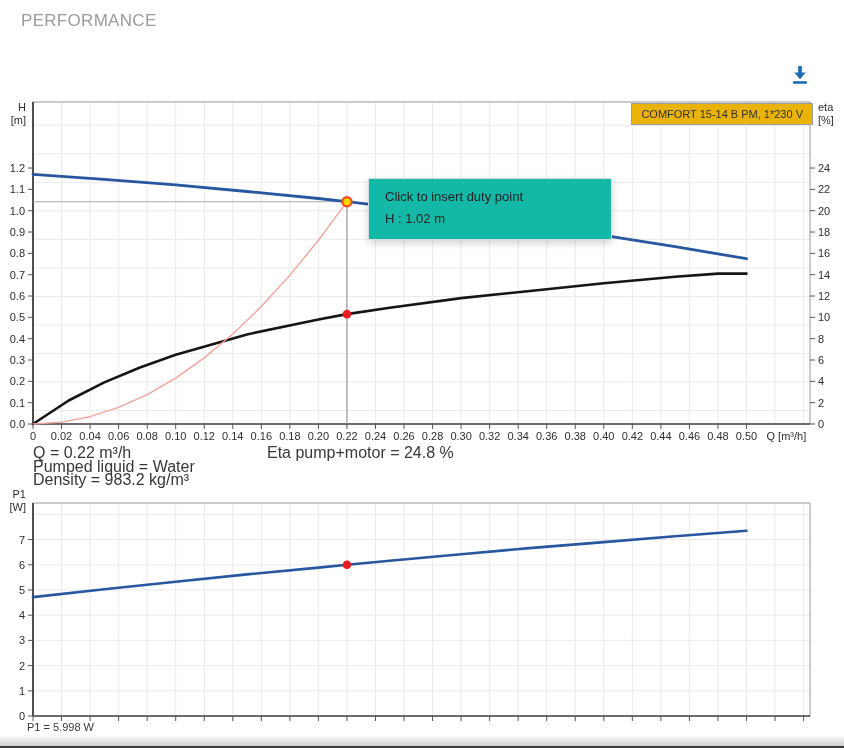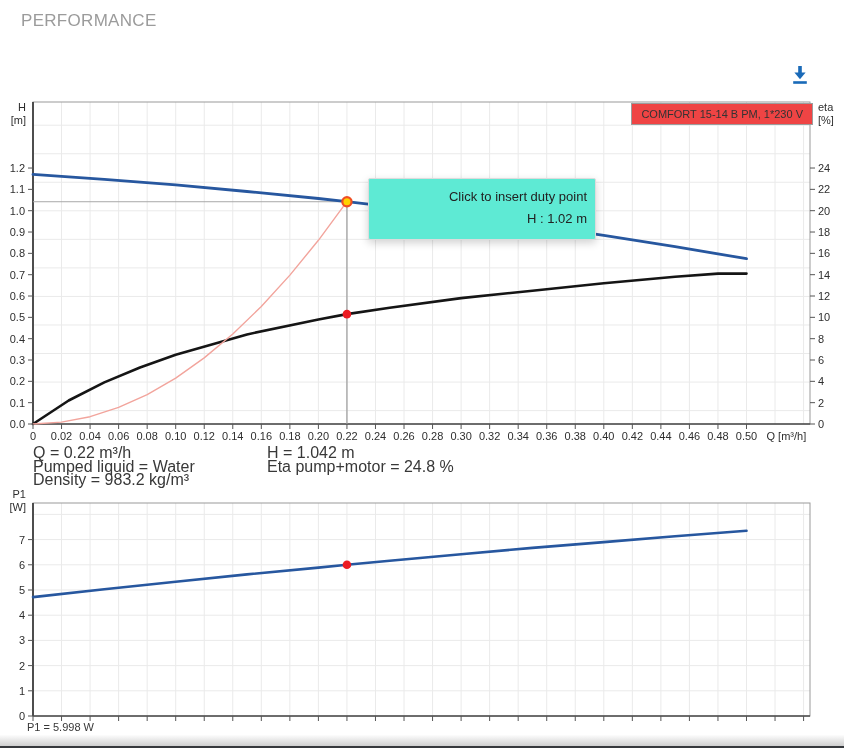--- a/index.html
+++ b/index.html
@@ -5,25 +5,25 @@
   html,body{margin:0;padding:0}
   body{width:844px;height:750px;position:relative;background:#fff;overflow:hidden;
        font-family:"Liberation Sans",sans-serif}
   .page-title{position:absolute;left:21px;top:11px;font-size:17px;font-weight:normal;
               color:#9b9b9b;letter-spacing:.3px}
   .download-btn{position:absolute;left:788px;top:63px;width:24px;height:24px;border:none;
                 background:transparent;padding:0;cursor:pointer}
   #charts-svg{position:absolute;left:0;top:0}
   .plot-hotspot{position:absolute;background:transparent}
   .legend-box{position:absolute;right:31px;top:103px;height:20px;line-height:20px;
-              padding:0 9px;border:1px solid #9c9c9c;background:#ef4444;font-size:11px;
+              padding:0 9px;border:1px solid #9c9c9c;background:#eab308;font-size:11px;
               color:#333;white-space:nowrap}
-  .tooltip{position:absolute;left:368px;top:178px;width:210px;background:#5eead4;
+  .tooltip{position:absolute;left:368px;top:178px;width:210px;background:#14b8a6;
            border:1px solid #dcdcdc;border-radius:2px;box-shadow:0 3px 8px rgba(0,0,0,.18);
-           text-align:right;font-size:13px;color:#222;line-height:22px;padding:7px 8px 9px;
+           text-align:left;font-size:13px;color:#222;line-height:22px;padding:7px 16px 9px;
            pointer-events:none}
   .info{position:absolute;top:446px;font-size:16px;color:#383838;line-height:13.7px;
         white-space:nowrap}
   .info.left{left:33px}
   .info.right{left:267px}
   .p1-readout{position:absolute;left:27px;top:721px;font-size:11px;color:#383838}
   .bottom-fade{position:absolute;left:0;top:735px;width:844px;height:11px;
                background:linear-gradient(#fdfdfd,#cfcfcf)}
   .bottom-bar{position:absolute;left:0;top:746px;width:844px;height:2px;background:#36393d}
 </style>
@@ -309,19 +309,18 @@
   <div>Click to insert duty point</div>
   <div>H : 1.02 m</div>
 </div>
 
 <div class="info left">
   <div>Q = 0.22 m³/h</div>
   <div>Pumped liquid = Water</div>
   <div>Density = 983.2 kg/m³</div>
 </div>
 <div class="info right">
-  <div>H = 1.042 m</div>
   <div>Eta pump+motor = 24.8 %</div>
 </div>
 
 <div class="p1-readout">P1 = 5.998 W</div>
 <div class="bottom-fade"></div>
 <div class="bottom-bar"></div>
 
 </body></html>

